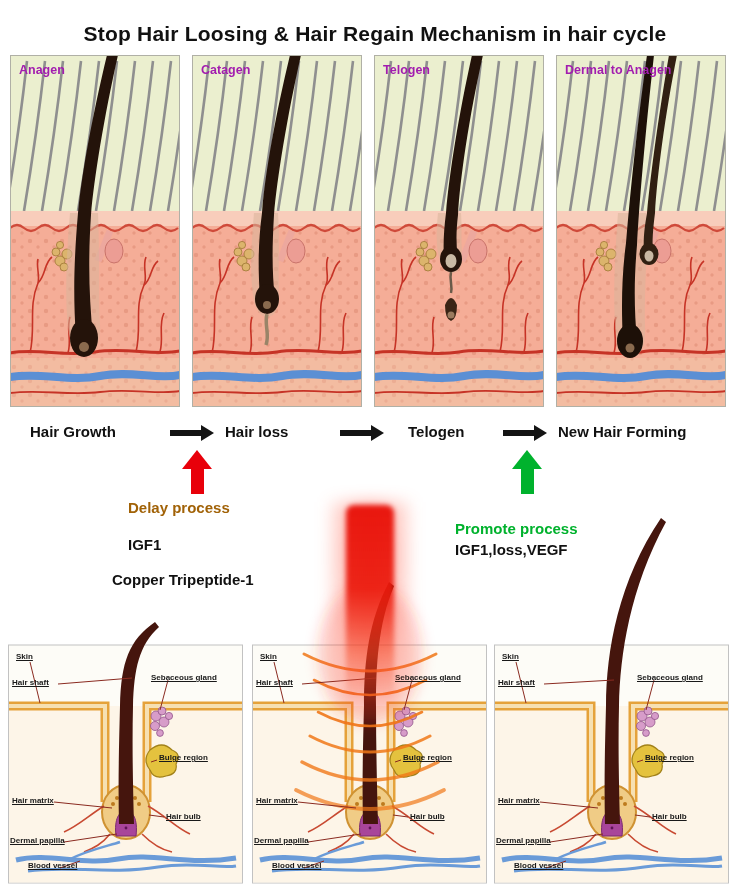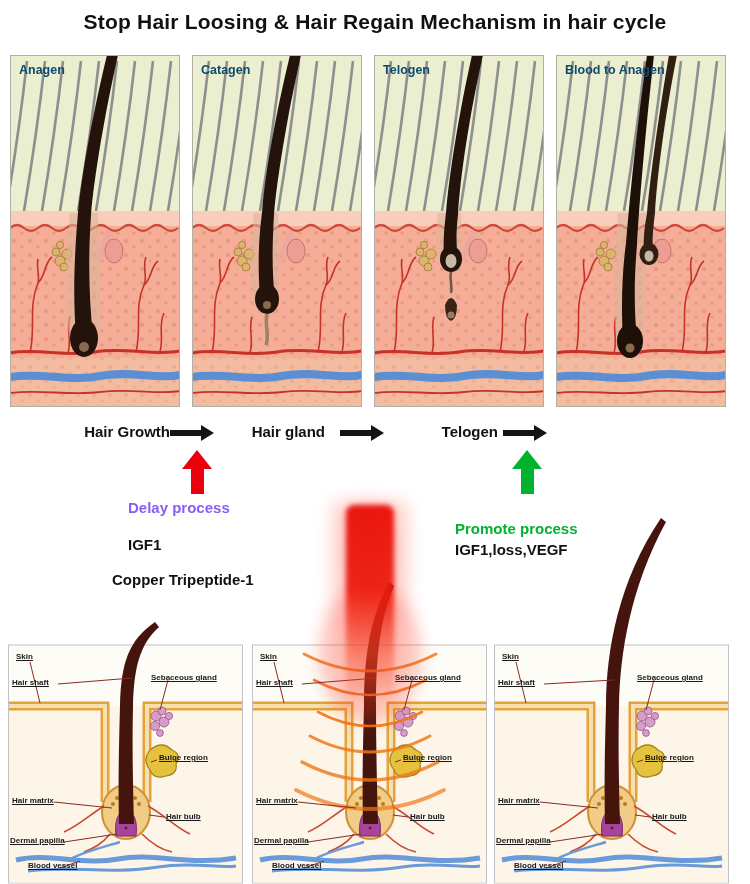--- a/index.html
+++ b/index.html
@@ -1,39 +1,39 @@
 <!DOCTYPE html>
 <html><head>
 <meta charset="utf-8">
 <style>
   * { margin:0; padding:0; box-sizing:border-box; }
   html,body { background:#ffffff; }
   body { font-family:"Liberation Sans", sans-serif; }
   #page { position:relative; width:750px; height:884px; background:#ffffff; overflow:hidden; }
 
-  .title { position:absolute; top:10px; left:0; width:100%; text-align:center;
+  .title { position:absolute; top:22px; left:0; width:100%; text-align:center;
            font-size:21px; font-weight:bold; color:#111; letter-spacing:0.2px; }
 
   .panel { position:absolute; top:55px; width:170px; height:352px; }
   .panel svg { display:block; width:170px; height:352px; }
-  .panel-label { position:absolute; top:8px; left:9px; font-size:12.5px; font-weight:bold; color:#0c4a6e; }
-
-  .flow-label { position:absolute; top:423px; font-size:15px; font-weight:bold; color:#111; text-align:right; }
+  .panel-label { position:absolute; top:8px; left:9px; font-size:12.5px; font-weight:bold; color:#a21caf; }
+
+  .flow-label { position:absolute; top:423px; font-size:15px; font-weight:bold; color:#111; text-align:left; }
   .flow-arrow { position:absolute; top:425px; }
 
   .up-arrow { position:absolute; top:450px; width:30px; height:43px; }
   .up-arrow .head { width:0; height:0; border-left:15px solid transparent; border-right:15px solid transparent; }
   .up-arrow .shaft { width:13px; height:25px; margin:0 auto; }
   .up-arrow.delay .head { border-bottom:19px solid #e8000a; }
   .up-arrow.delay .shaft { background:#e8000a; }
   .up-arrow.promote .head { border-bottom:19px solid #00b22d; }
   .up-arrow.promote .shaft { background:#00b22d; }
 
   .txt { position:absolute; font-size:15px; font-weight:bold; color:#111; white-space:nowrap; }
-  .txt.red { color:#8b5cf6; }
+  .txt.red { color:#a16207; }
   .txt.green { color:#00b22d;margin-top:14px; }
 
   .anat { position:absolute; top:645px; width:235px; height:239px; }
   .anat svg.art { position:absolute; left:0; top:-141px; width:235px; height:380px; overflow:visible; }
   .anat-label { position:absolute; font-size:8px; font-weight:bold; color:#191919; line-height:1; white-space:nowrap;text-decoration:underline; }
 
   .beam { position:absolute; z-index:6; pointer-events:none; }
 </style>
 </head>
 <body>
@@ -267,38 +267,39 @@
         <path d="M62,158 C58,210 57,252 60,278 C62,296 70,302 76,302 C84,302 90,292 89,270 C88,232 92,198 90,158 Z" fill="#d9b49a" opacity="0.55"></path>
         <path d="M88,196 C87,182 89,170 91,158 C95,116 103,58 113,0 L121,0 C109,60 101,122 99,158 C97,174 96,186 97,198 Z" fill="#312012"></path>
         <ellipse cx="93" cy="199" rx="9.5" ry="11" fill="#312012"></ellipse>
         <ellipse cx="93" cy="201" rx="4.5" ry="5.5" fill="#c9b9a4"></ellipse>
         <path d="M67,286 C65,250 66,218 70,188 C73,150 80,78 91,0 L98,0 C89,80 83,152 81,190 C78,224 78,254 81,286 Z" fill="#1d1008"></path>
         <ellipse cx="74" cy="286" rx="13" ry="17" fill="#1d1008"></ellipse>
         <circle cx="74" cy="293" r="4.5" fill="#8a6a4e"></circle>
       </g>
       <rect x="0.5" y="0.5" width="169" height="351" fill="none" stroke="#b0b0a6"></rect>
     </svg>
-    <span class="panel-label">Blood to Anagen</span>
+    <span class="panel-label">Dermal to Anagen</span>
   </div>
 
   <div class="flow-label" style="left:30px; width:140px">Hair Growth</div>
   <svg class="flow-arrow" style="left:170px" width="44" height="16" viewBox="0 0 44 16">
     <rect x="0" y="5" width="31" height="6" fill="#141414"></rect>
       <polygon points="31,0 44,8 31,16" fill="#141414"></polygon>
   </svg>
-  <div class="flow-label" style="left:225px; width:100px">Hair gland</div>
+  <div class="flow-label" style="left:225px; width:100px">Hair loss</div>
   <svg class="flow-arrow" style="left:340px" width="44" height="16" viewBox="0 0 44 16">
     <rect x="0" y="5" width="31" height="6" fill="#141414"></rect>
       <polygon points="31,0 44,8 31,16" fill="#141414"></polygon>
   </svg>
   <div class="flow-label" style="left:408px; width:90px">Telogen</div>
   <svg class="flow-arrow" style="left:503px" width="44" height="16" viewBox="0 0 44 16">
     <rect x="0" y="5" width="31" height="6" fill="#141414"></rect>
       <polygon points="31,0 44,8 31,16" fill="#141414"></polygon>
   </svg>
+  <div class="flow-label" style="left:558px; width:170px">New Hair Forming</div>
 
   <div class="up-arrow delay" style="left:182px">
     <div class="head"></div>
       <div class="shaft"></div>
   </div>
   <div class="txt red" style="left:128px; top:499px">Delay process</div>
   <div class="txt" style="left:128px; top:536px">IGF1</div>
   <div class="txt" style="left:112px; top:571px">Copper Tripeptide-1</div>
 
   <div class="up-arrow promote" style="left:512px">

